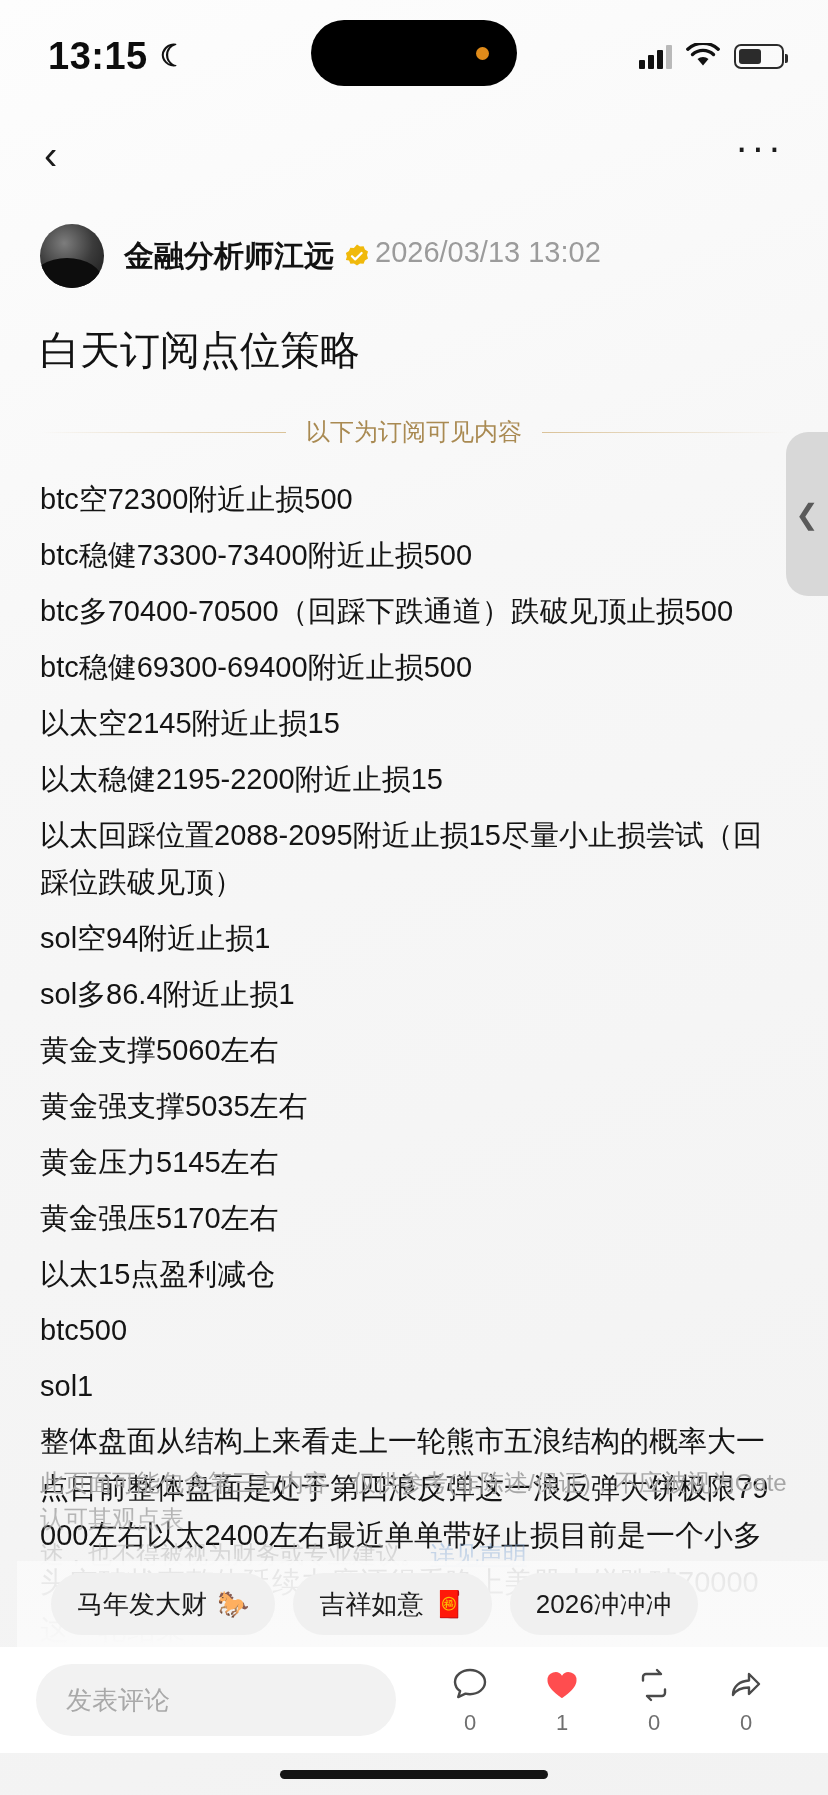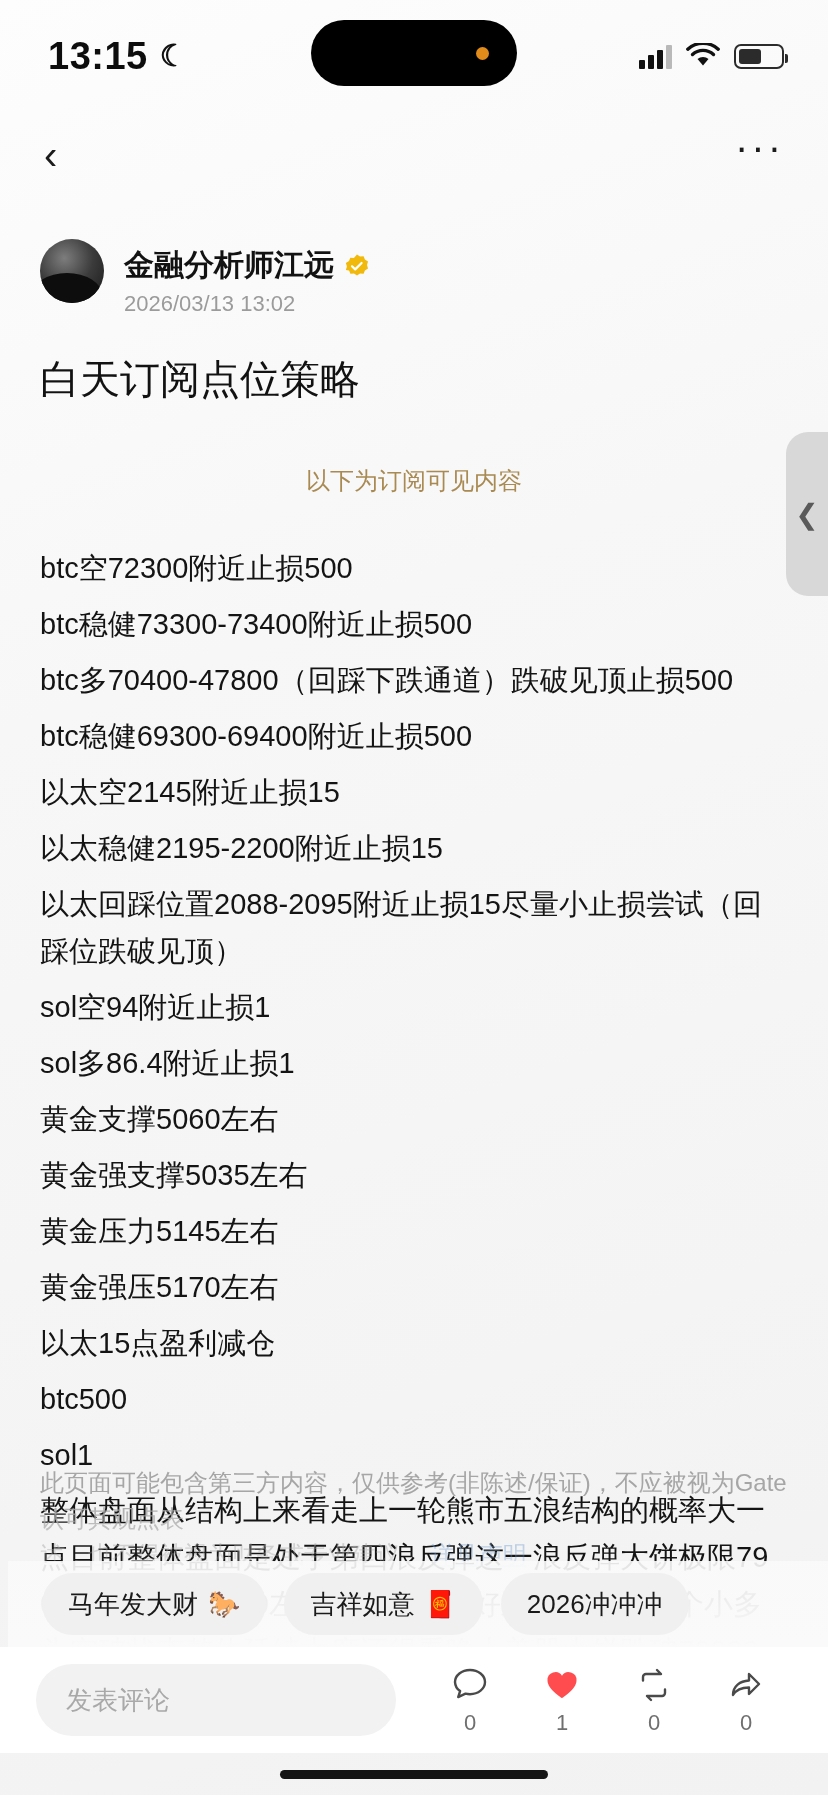--- a/index.html
+++ b/index.html
@@ -115,44 +115,43 @@
     position: relative;
     overflow: hidden;
     flex: none;
   }
   .avatar::after {
     content:"";
     position:absolute; left:-8px; bottom:-14px;
     width:70px; height:44px; border-radius:50% 50% 0 0;
     background:#0d0d0d;
   }
-  .author-meta { display: flex; flex-direction: column; gap: 5px; margin-top: 21px; }
+  .author-meta { display: flex; flex-direction: row; gap: 5px; }
   .author-name-line { display:flex; align-items:center; gap:10px; }
   .author-name {
     font-size: 30px; color: #121212; font-weight: 600;
   }
   .verified {
     width: 26px; height: 26px; position: relative; display:inline-block;
   }
   .verified svg { display:block; }
-  .post-time { font-size: 22px; color: #9b9b9b; }
+  .post-time { font-size: 29px; color: #9b9b9b; }
 
   
   .post-title {
     font-size: 40px;
     color: #121212;
     padding: 34px 40px 0 40px;
     line-height: 1.4;
   }
   .divider-row {
     display: flex;
     align-items: center;
     gap: 20px;
     padding: 38px 40px 10px 40px;
-    flex-direction: column;
   }
   .divider-row .line {
     flex: 1; height: 1px;
     background: linear-gradient(to right, rgba(208,176,120,0), rgba(208,176,120,.75));
   }
   .divider-row .line.right {
     background: linear-gradient(to left, rgba(208,176,120,0), rgba(208,176,120,.75));
   }
   .divider-label {
     font-size: 24px;
@@ -201,21 +200,21 @@
     line-height: 1.5;
     color: #a6a6a6;
     -webkit-mask-image: linear-gradient(to bottom, rgba(0,0,0,1) 30%, rgba(0,0,0,0.15) 100%);
     mask-image: linear-gradient(to bottom, rgba(0,0,0,1) 30%, rgba(0,0,0,0.15) 100%);
   }
   .disclaimer .blue { color: #7ba3d4; text-decoration: underline; }
 
   
   .quick-bar {
     position: absolute;
-    left: 8px; right: 0;
+    left: 17px; right: 0;
     bottom: 148px;
     height: 86px;
     display: flex;
     align-items: center;
     gap: 18px;
     padding-left: 34px;
     overflow: hidden;
     background: linear-gradient(to bottom, rgba(250,250,250,0.9), #fafafa);
   }
   .chip {
@@ -343,21 +342,21 @@
 
   <div class="divider-row">
     <span class="line"></span>
     <span class="divider-label">以下为订阅可见内容</span>
     <span class="line right"></span>
   </div>
 
   <div class="content">
     <p>btc空72300附近止损500</p>
     <p>btc稳健73300-73400附近止损500</p>
-    <p>btc多70400-47800（回踩下跌通道）跌破见顶止损500</p>
+    <p>btc多70400-70500（回踩下跌通道）跌破见顶止损500</p>
     <p>btc稳健69300-69400附近止损500</p>
     <p>以太空2145附近止损15</p>
     <p>以太稳健2195-2200附近止损15</p>
     <p>以太回踩位置2088-2095附近止损15尽量小止损尝试（回踩位跌破见顶）</p>
     <p>sol空94附近止损1</p>
     <p>sol多86.4附近止损1</p>
     <p>黄金支撑5060左右</p>
     <p>黄金强支撑5035左右</p>
     <p>黄金压力5145左右</p>
     <p>黄金强压5170左右</p>

